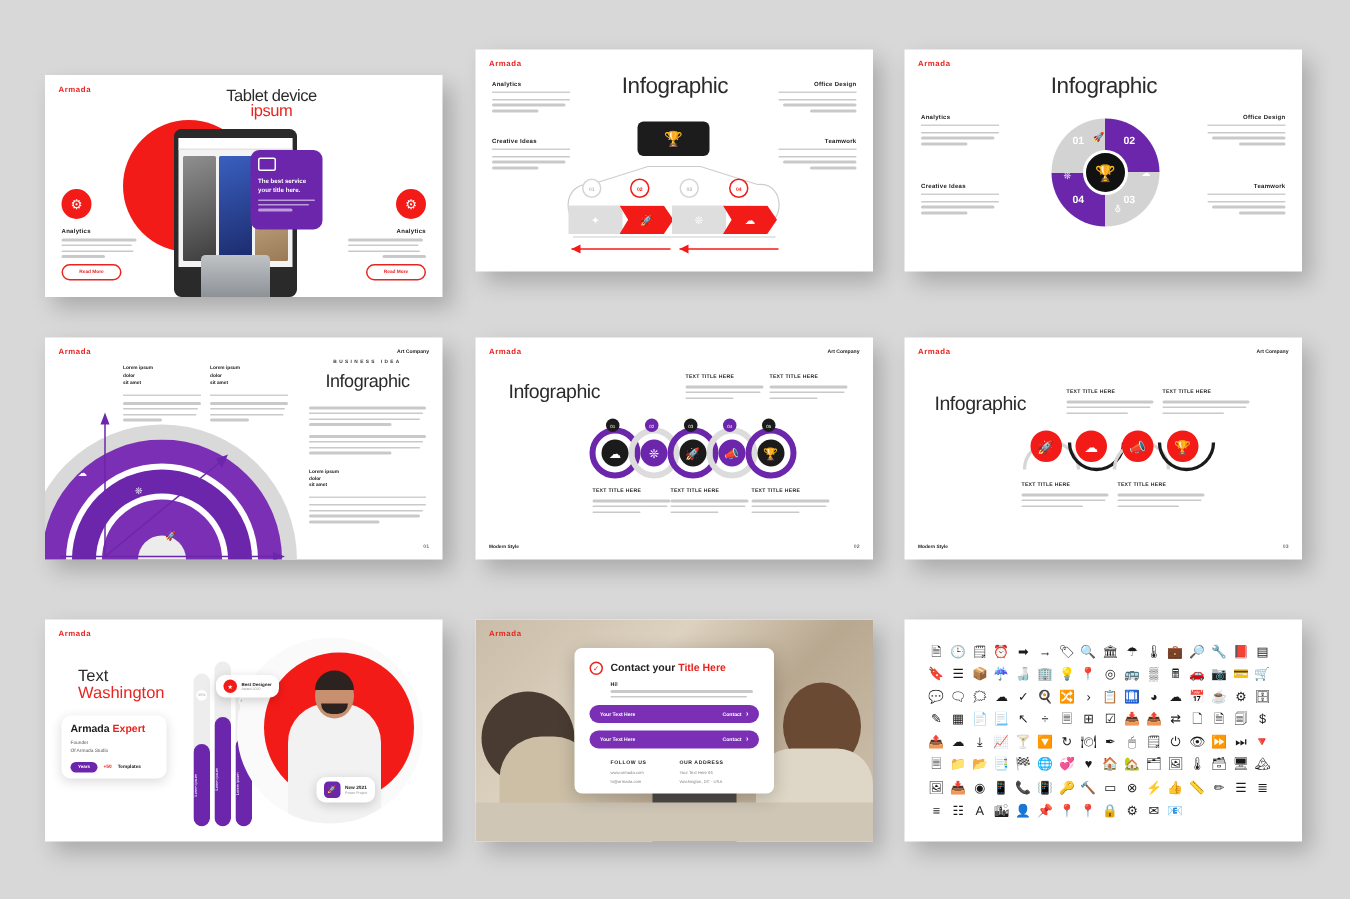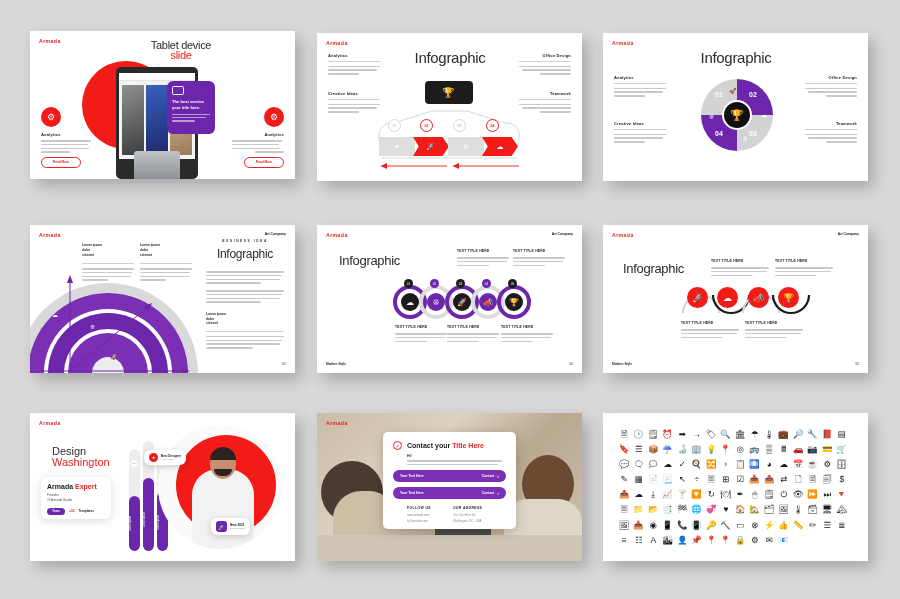--- a/index.html
+++ b/index.html
@@ -103,27 +103,27 @@
   
   .icongrid { position:absolute; left: 14px; top: 14px; right: 14px; bottom: 14px;
     display:flex; flex-wrap: wrap; align-content: space-between; }
   .ic { width: 14.5px; height: 14px; display:flex; align-items:center; justify-content:center; font-size: 8.5px; color:#1b1b1b; line-height:1; }
 </style>
 </head>
 <body>
 
 <div class="canvas">
 
-  <div class="slide" style="left:30px; top:31px;">
+  <div class="slide" style="left:30px; top:50px;">
     <div class="brand">Armada</div>
     <div class="s1-redcircle"></div>
 
     <div style="position:absolute; left:96px; top:8px; width:110px; text-align:center;">
       <div class="title-big" style="font-size:11px;">Tablet device</div>
-      <div class="title-big title-red" style="font-size:11px; margin-top:-2px;">slide</div>
+      <div class="title-big title-red" style="font-size:11px; margin-top:-2px;">ipsum</div>
     </div>
 
     <div class="s1-tablet">
       <div class="s1-screen">
         <div class="s1-bar"></div>
         <div class="s1-thumbs">
           <div class="s1-th" style="background:linear-gradient(160deg,#8f8f8f,#3d3d3d);"></div>
           <div class="s1-th" style="background:linear-gradient(160deg,#3a5fbf,#1b2a6b);"></div>
           <div class="s1-th" style="background:linear-gradient(160deg,#e0c8a8,#9a7a55);"></div>
         </div>
@@ -506,21 +506,21 @@
     </div>
 
     <div class="foot-left">Modern Style</div>
     <div class="foot-right">03</div>
   </div>
 
   <div class="slide" style="left:30px; top:413px;">
     <div class="brand">Armada</div>
 
     <div style="position:absolute;left:22px;top:32px;">
-      <div style="font-size:11px;color:#2b2b2b;font-weight:300;">Design</div>
+      <div style="font-size:11px;color:#2b2b2b;font-weight:300;">Text</div>
       <div style="font-size:11px;color:#e8241f;font-weight:300;margin-top:-1px;">Washington</div>
     </div>
 
     <div class="s7-card">
       <div style="font-size:7px;color:#1b1b1b;font-weight:bold;">
         <span>Armada</span>
         <span style="color:#e8241f;">Expert</span>
       </div>
       <div style="font-size:3.2px;color:#555;margin-top:3px;line-height:1.5;">
         <span>Founder</span><br>

